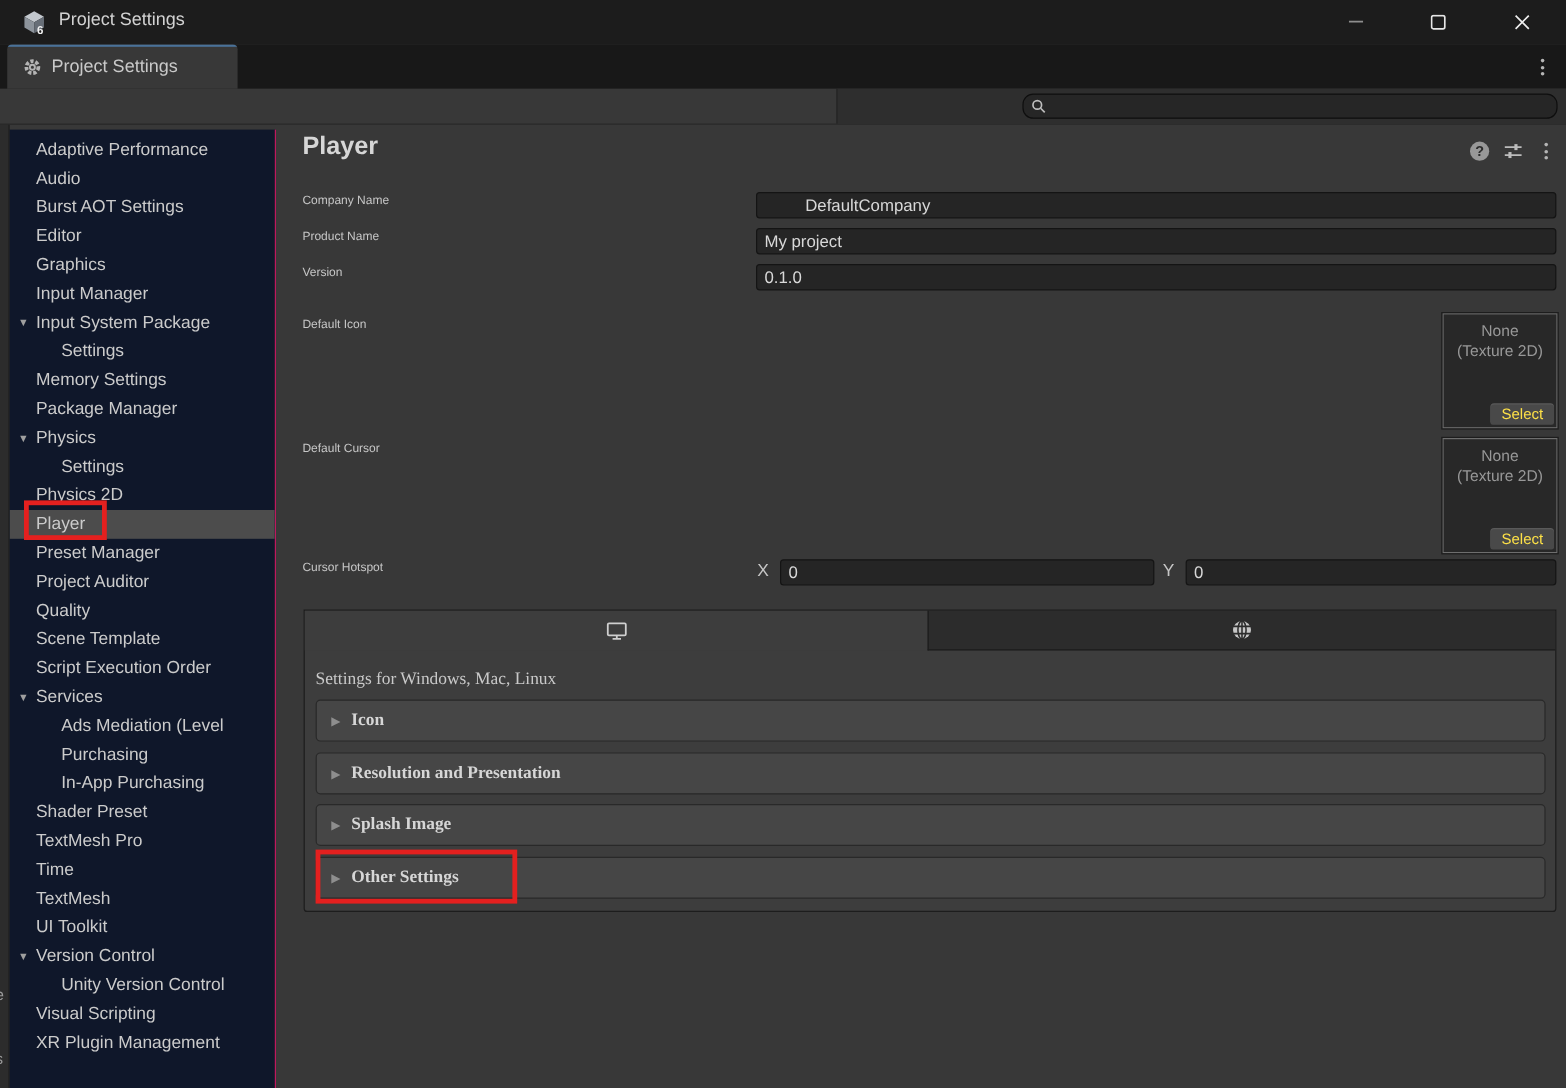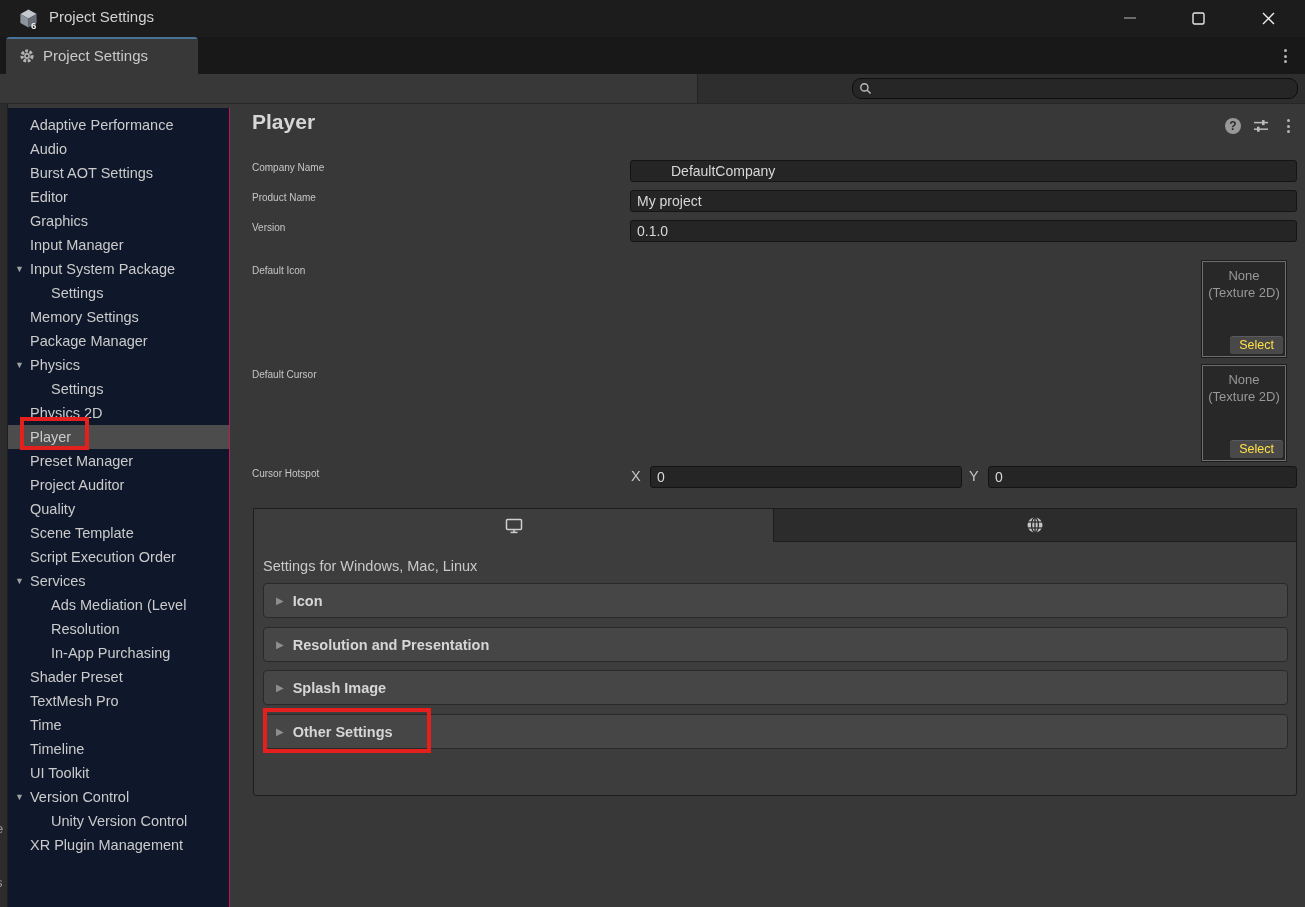--- a/index.html
+++ b/index.html
@@ -39,29 +39,29 @@
 
   .main { position:absolute; left:230px; top:104px; width:1075px; height:803px; background:#383838; }
   .page-title { position:absolute; left:22px; top:6px; font-size:21px; font-weight:bold; color:#d6d6d6; }
   .hdr-icons { position:absolute; right:10px; top:116px; top:14px; display:flex; align-items:center; gap:12px; }
   .help-circle { width:16px; height:16px; border-radius:50%; background:#989898; color:#2c2c2c; font-size:12px; font-weight:bold; display:flex; align-items:center; justify-content:center; cursor:pointer; }
   .icon-btn { cursor:pointer; display:flex; align-items:center; justify-content:center; }
 
   .flabel { position:absolute; left:22px; font-size:10px; color:#c6c6c6; }
   .finput { position:absolute; left:400px; width:667px; height:22px; background:#252525; border:1px solid #141414; border-radius:3px; color:#d8d8d8; font-size:14px; font-family:inherit; padding:0 6px; outline:none; }
 
-  .texslot { position:absolute; left:972px; width:84px; height:96px; background:#282828; border:1px solid #6e6e6e; outline:1px solid #1d1d1d; cursor:pointer; }
+  .texslot { position:absolute; left:972px; width:96px; height:96px; background:#282828; border:1px solid #6e6e6e; outline:1px solid #1d1d1d; cursor:pointer; }
   .tex-none { margin-top:5px; text-align:center; color:#989898; font-size:13px; line-height:17px; }
   .tex-select { position:absolute; right:2px; bottom:2px; background:#494949; border:none; border-radius:3px 3px 2px 2px; color:#fde047; font-size:12.5px; font-family:inherit; padding:1px 9px 2px; cursor:pointer; box-shadow:0 -1px 0 #5a5a5a; }
 
   .axis-label { position:absolute; font-size:14.5px; color:#c6c6c6; }
   .axis-input { position:absolute; height:22px; background:#252525; border:1px solid #141414; border-radius:3px; color:#d8d8d8; font-size:14px; font-family:inherit; padding:0 6px; outline:none; }
 
   
-  .plat { position:absolute; left:23px; top:404px; width:1044px; height:288px; background:#3d3d3d; border:1px solid #1d1d1d; border-radius:0 0 3px 3px; }
+  .plat { position:absolute; left:23px; top:404px; width:1044px; height:252px; background:#3d3d3d; border:1px solid #1d1d1d; border-radius:0 0 3px 3px;font-family:Liberation Serif, serif; }
   .plat-tabs { position:absolute; left:0; top:0; width:100%; height:33px; display:flex; }
   .plat-tab { height:33px; display:flex; align-items:center; justify-content:center; cursor:pointer; }
   .plat-tab.active { width:519px; background:#3d3d3d; }
   .plat-tab.inactive { width:523px; background:#2c2c2c; border-left:1px solid #1d1d1d; border-bottom:1px solid #1d1d1d; }
   .plat-caption { position:absolute; left:9px; top:49px; font-size:14.5px; color:#c9c9c9; }
   .section-bar { position:absolute; left:9px; width:1025px; height:35px; background:#464646; border:1px solid #292929; border-radius:4px; display:flex; align-items:center; padding-left:12px; gap:9px; cursor:pointer; }
   .section-bar .arrow { font-size:10px; color:#8e8e8e; }
   .section-bar .slabel { font-size:14.5px; font-weight:bold; color:#d6d6d6; }
 
   
@@ -218,53 +218,57 @@
     <div class="side-row">
     <span class="fold">▼</span>
     <span class="lbl">Services</span>
   </div>
     <div class="side-row indent">
     
     <span class="lbl">Ads Mediation (Level</span>
   </div>
     <div class="side-row indent">
     
-    <span class="lbl">Resolution</span>
+    <span class="lbl">Purchasing</span>
   </div>
     <div class="side-row indent">
     
     <span class="lbl">In-App Purchasing</span>
   </div>
     <div class="side-row">
     
     <span class="lbl">Shader Preset</span>
   </div>
     <div class="side-row">
     
     <span class="lbl">TextMesh Pro</span>
   </div>
     <div class="side-row">
     
     <span class="lbl">Time</span>
   </div>
     <div class="side-row">
     
-    <span class="lbl">Timeline</span>
+    <span class="lbl">TextMesh</span>
   </div>
     <div class="side-row">
     
     <span class="lbl">UI Toolkit</span>
   </div>
     <div class="side-row">
     <span class="fold">▼</span>
     <span class="lbl">Version Control</span>
   </div>
     <div class="side-row indent">
     
     <span class="lbl">Unity Version Control</span>
+  </div>
+    <div class="side-row">
+    
+    <span class="lbl">Visual Scripting</span>
   </div>
     <div class="side-row">
     
     <span class="lbl">XR Plugin Management</span>
   </div>
   </div>
 
 <div class="main">
   <div class="page-title">Player</div>
 

